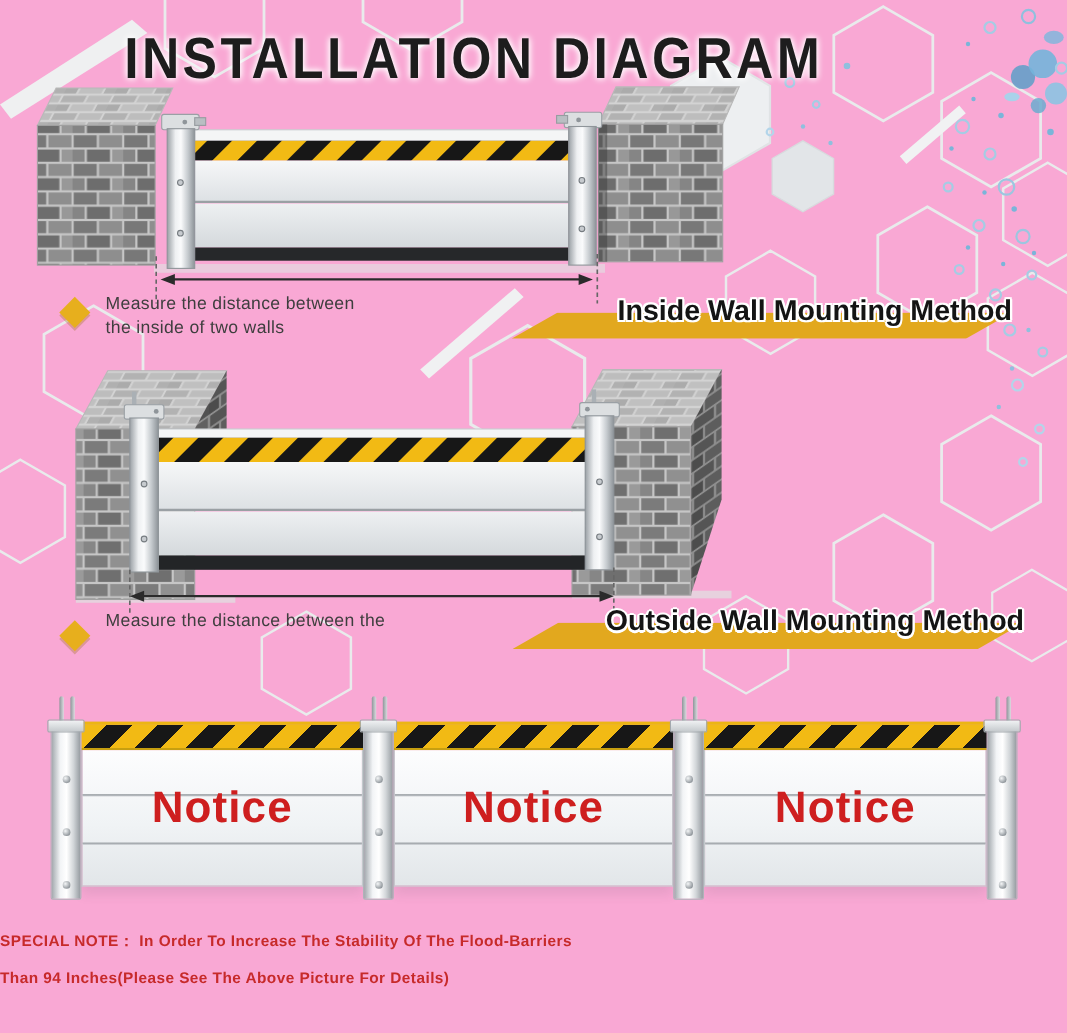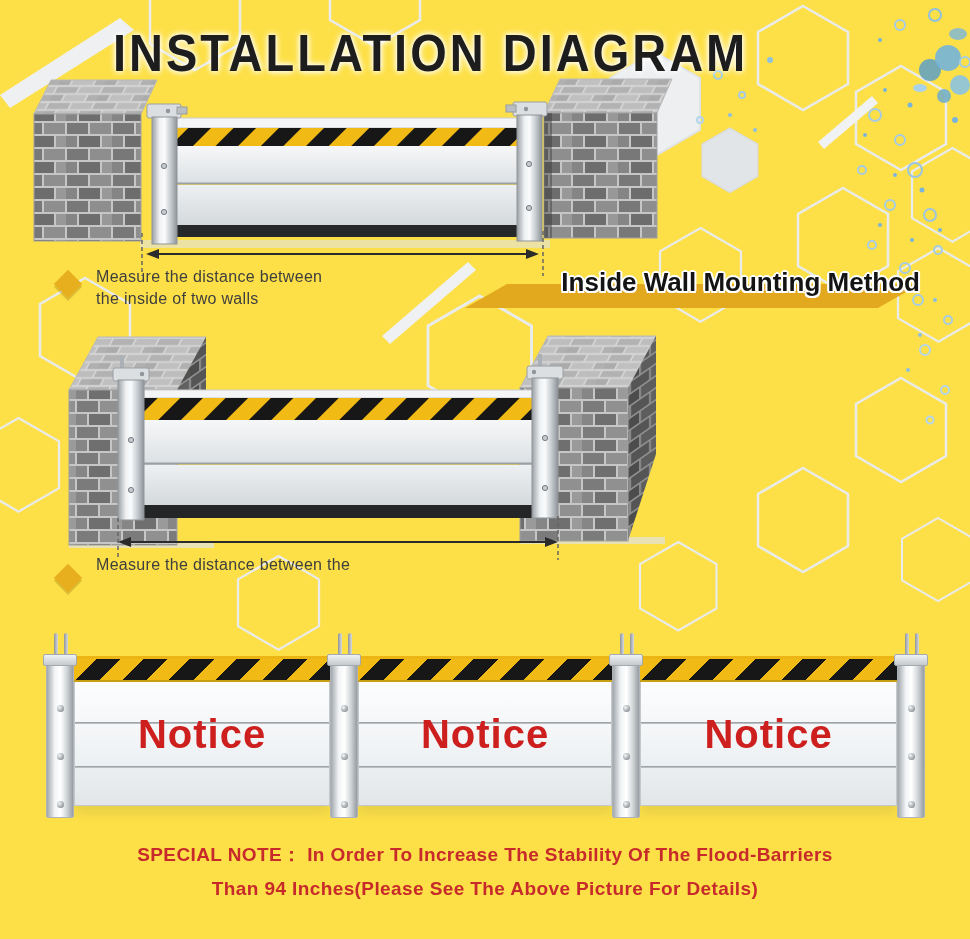--- a/index.html
+++ b/index.html
@@ -1,16 +1,16 @@
 <!DOCTYPE html>
 <html><head>
 <meta charset="utf-8">
 <style>
   html,body{margin:0;padding:0;background:#fff}
-  #stage{position:relative;width:970px;height:939px;background:#fde047;overflow:hidden;
+  #stage{position:relative;width:970px;height:939px;background:#f9a8d4;overflow:hidden;
          font-family:"Liberation Sans",sans-serif}
   svg{display:block}
   .layer{position:absolute;left:0;top:0}
   .hx{fill:none;stroke:#e9ebec;stroke-width:2.5}
   .hxf{fill:#edeff1;stroke:#e0e3e5;stroke-width:2}
   .hxd{fill:#e2e5e8;stroke:#d8dbde;stroke-width:2}
 
   .title{position:absolute;left:113px;top:22px;width:770px;font-size:47px;font-weight:700;
          letter-spacing:3px;color:#1d1d1d;transform:scaleY(1.12);transform-origin:left top;
          white-space:nowrap;text-shadow:0 0 6px #fff,0 0 6px #fff}
@@ -45,22 +45,22 @@
         border:1px solid #adb3b8;box-sizing:border-box}
   .cap{position:absolute;left:-4px;top:-3px;width:34px;height:12px;border-radius:2px;
        background:linear-gradient(#f0f2f3,#c5cacd);border:1px solid #a3a9ae;box-sizing:border-box}
   .pin{position:absolute;top:-24px;width:4px;height:26px;border-radius:2px 2px 0 0;
        background:linear-gradient(90deg,#8f959a,#d9dcdf)}
   .pin1{left:7px}.pin2{left:17px}
   .screw{position:absolute;left:10px;width:7px;height:7px;border-radius:50%;
          background:radial-gradient(circle at 35% 35%,#f4f6f7,#9aa0a5 65%,#6c7277)}
   .s1{top:48px}.s2{top:96px}.s3{top:144px}
 
-  .note{position:absolute;left:0;top:838px;width:970px;text-align:center;color:#c72a2a;
-        font-weight:700;font-size:19px;line-height:34px;letter-spacing:.4px}
+  .note{position:absolute;left:0;top:838px;width:970px;color:#c72a2a;
+        font-weight:700;font-size:14px;line-height:34px;letter-spacing:.4px}
   .note div{white-space:nowrap}
 </style>
 </head>
 <body>
 
 <div id="stage">
 
   <svg class="layer" width="970" height="939" viewBox="0 0 970 939">
     <defs>
       <polygon id="hxp" points="45,0 90,26 90,78 45,104 0,78 0,26"></polygon>
@@ -323,20 +323,24 @@
       <line x1="98" y1="220" x2="518" y2="220" stroke="#2b2b2b" stroke-width="2"></line>
       <polygon points="88,220 101,215 101,225" fill="#2b2b2b"></polygon>
       <polygon points="528,220 515,215 515,225" fill="#2b2b2b"></polygon>
     </g>
   </svg>
 
   <div class="diamond" style="left:58px;top:568px"></div>
   <div class="caption" style="left:96px;top:554px">
     <div>Measure the distance between the</div>
   </div>
+  <div class="banner-wrap" style="left:466px;top:548px;width:465px">
+    <div class="banner-bg"></div>
+    <div class="banner-text">Outside Wall Mounting Method</div>
+  </div>
 
   <div id="barrier3">
     <div class="section" style="left:34px;width:256px">
       <div class="stripe"></div>
       <div class="panelarea">
         <div class="seam" style="top:40px"></div>
         <div class="seam" style="top:84px"></div>
         <div class="notice">Notice</div>
       </div>
     </div>

